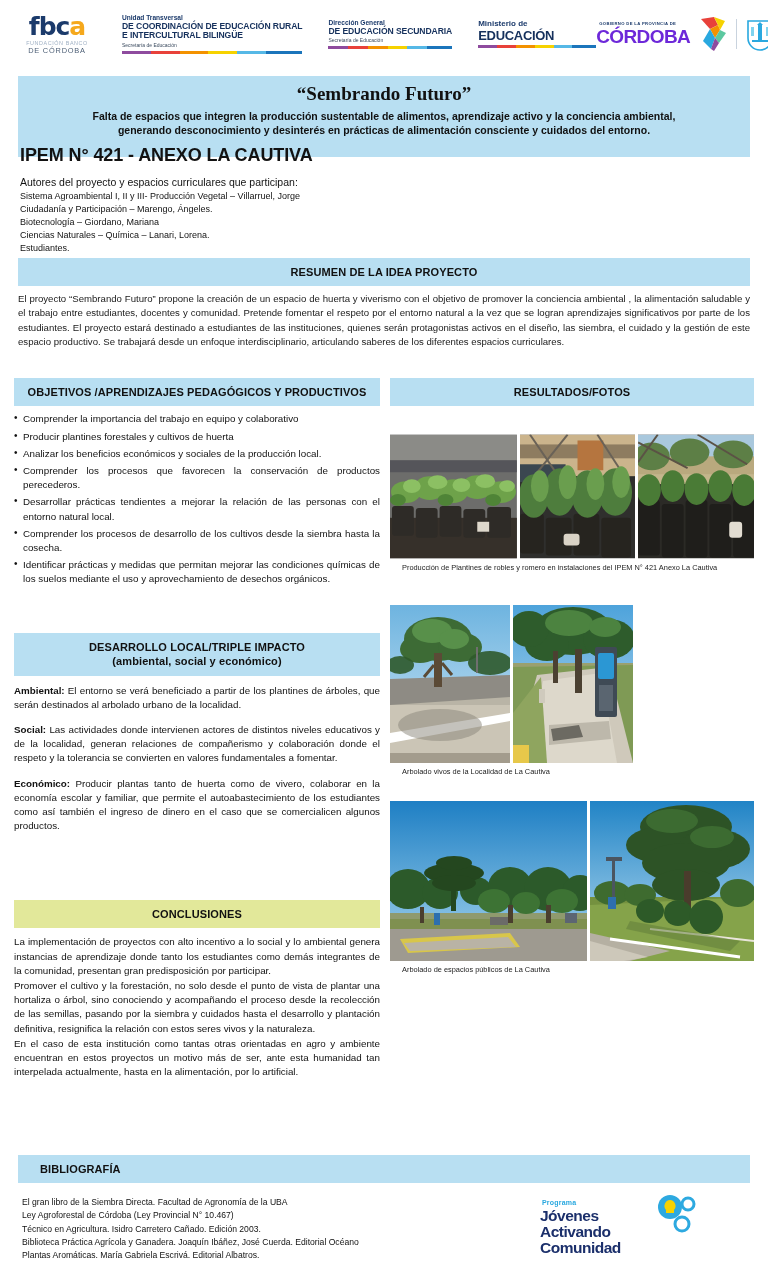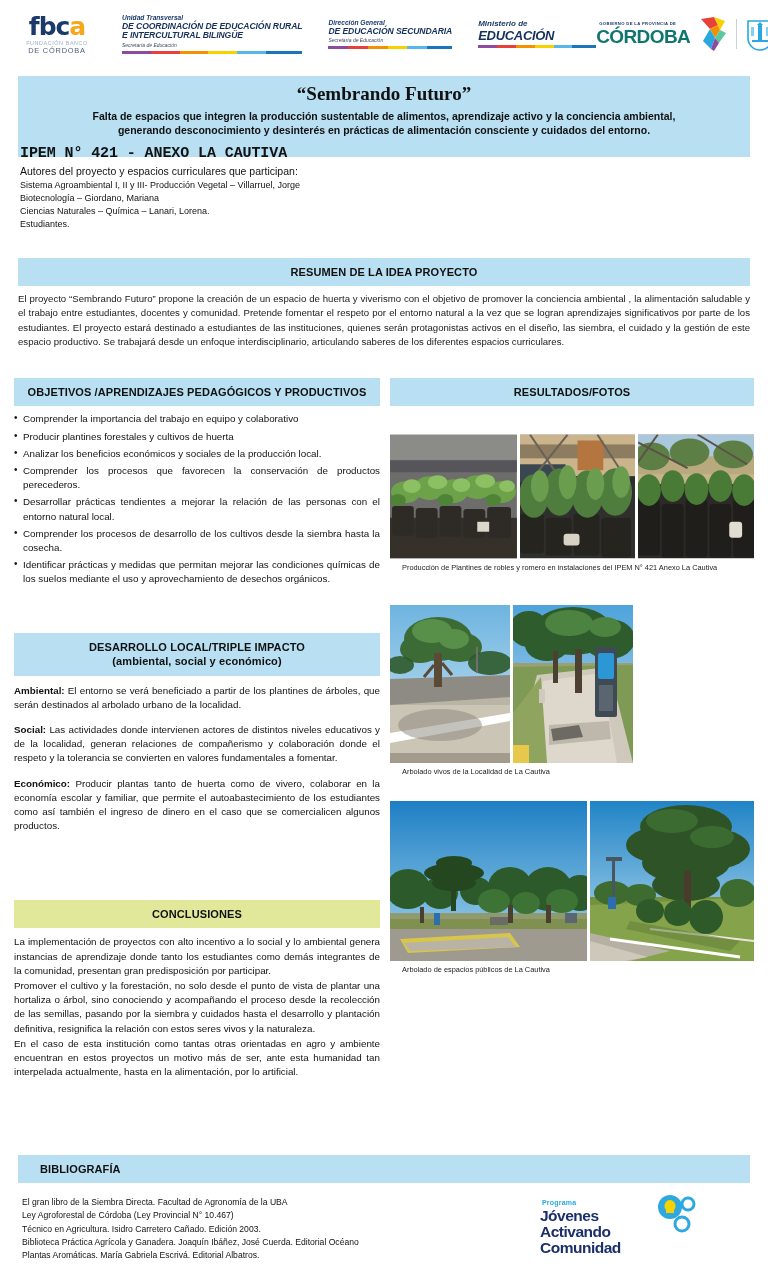--- a/index.html
+++ b/index.html
@@ -22,55 +22,55 @@
   }
   .logo-fbca{width:78px;flex:0 0 78px;text-align:center;line-height:1;}
   .logo-fbca .fbca{
     font-family:"DejaVu Sans", sans-serif;
     font-weight:700;font-size:25px;color:#1b3a6b;letter-spacing:-1px;
   }
   .logo-fbca .fbca .o{color:#f5a81c;}
   .logo-fbca .sub1{font-size:5.4px;letter-spacing:.6px;color:#9fb0c4;margin-top:2px;}
   .logo-fbca .sub2{font-size:7.4px;letter-spacing:.8px;color:#4d5f76;}
 
-  .logo-block{flex:0 0 auto;padding-left:26px;line-height:1.12;font-style:italic;}
+  .logo-block{flex:0 0 auto;padding-left:26px;line-height:1.12;}
   .logo-block .l1{font-size:6.6px;font-weight:700;color:#1b3a6b;}
   .logo-block .l2{font-size:8.6px;font-weight:700;color:#15305c;letter-spacing:-.1px;}
   .logo-block .l3{font-size:8.6px;font-weight:700;color:#15305c;letter-spacing:-.1px;}
   .logo-block .big{font-size:13px;font-weight:700;color:#15305c;letter-spacing:-.3px;}
   .logo-block .med{font-size:8px;font-weight:700;color:#1b3a6b;}
   .logo-block .tiny{font-size:5px;color:#3a4a5e;margin-top:2px;}
   .rainbow{
     height:3px;width:100%;margin-top:2px;
     background:linear-gradient(to right,#8e4b9e 0 16%,#e8413a 16% 32%,#f39200 32% 48%,#f6d200 48% 64%,#56b8e6 64% 80%,#1b75bb 80% 100%);
   }
   .rainbow.wide{width:118px;}
 
   .logo-cba{margin-left:auto;display:flex;align-items:center;gap:8px;padding-right:4px;}
   .cba-text{text-align:left;line-height:1;}
   .cba-text .small{font-size:4.2px;font-weight:700;color:#1b3a6b;letter-spacing:.35px;display:block;margin-left:3px;}
-  .cba-text .name{font-size:19px;font-weight:700;color:#0f766e;letter-spacing:-.6px;}
+  .cba-text .name{font-size:19px;font-weight:700;color:#6d28d9;letter-spacing:-.6px;}
   .cba-map{width:30px;height:34px;position:relative;}
   .divider-v{width:1px;height:30px;background:#c9d3de;}
   .escudo{width:30px;height:34px;}
 
   
   .titlebox{
     position:absolute;left:18px;top:76px;width:732px;
     background:#b8dff2;padding:6px 12px 20px;box-sizing:border-box;text-align:center;
   }
   .titlebox .t1{
     font-family:"Liberation Serif", serif;
     font-size:19px;font-weight:700;color:#111;margin:1px 0 4px;
   }
   .titlebox .t2{font-size:10.5px;font-weight:700;line-height:1.35;color:#111;}
 
   
   .school{position:absolute;left:20px;top:145px;width:500px;}
-  .school h2{margin:0 0 3px;font-size:15px;font-weight:700;letter-spacing:-.1px;font-family:Liberation Mono, monospace;}
+  .school h2{margin:0 0 10px;font-size:18px;font-weight:700;letter-spacing:-.1px;}
   .school .lead{font-size:10.5px;margin:0 0 2px;}
   .school .auth{font-size:9px;line-height:1.45;}
 
   
   .bar{
     background:#b8dff2;text-align:center;font-weight:700;
     font-size:11px;letter-spacing:.1px;color:#111;
     padding:7px 6px;box-sizing:border-box;line-height:1.3;
   }
   .bar.olive{background:#e2e89a;}
@@ -180,20 +180,21 @@
   <div class="titlebox">
     <div class="t1">“Sembrando Futuro”</div>
     <div class="t2">Falta de espacios que integren la producción sustentable de alimentos, aprendizaje activo y la conciencia ambiental,</div>
     <div class="t2">generando desconocimiento y desinterés en prácticas de alimentación consciente y cuidados del entorno.</div>
   </div>
 
   <div class="school">
     <h2>IPEM N° 421 - ANEXO LA CAUTIVA</h2>
     <p class="lead">Autores del proyecto y espacios curriculares que participan:</p>
     <div class="auth">Sistema Agroambiental I, II y III- Producción Vegetal – Villarruel, Jorge</div>
+    <div class="auth">Ciudadanía y Participación – Marengo, Ángeles.</div>
     <div class="auth">Biotecnología – Giordano, Mariana</div>
     <div class="auth">Ciencias Naturales – Química – Lanari, Lorena.</div>
     <div class="auth">Estudiantes.</div>
   </div>
 
   <div class="bar resumenbar">RESUMEN DE LA IDEA PROYECTO</div>
   <div class="resumen">El proyecto “Sembrando Futuro” propone la creación de un espacio de huerta y viverismo con el objetivo de promover la conciencia ambiental , la alimentación saludable y el trabajo entre estudiantes, docentes y comunidad. Pretende fomentar el respeto por el entorno natural a la vez que se logran aprendizajes significativos por parte de los estudiantes. El proyecto estará destinado a estudiantes de las instituciones, quienes serán protagonistas activos en el diseño, las siembra, el cuidado y la gestión de este espacio productivo. Se trabajará desde un enfoque interdisciplinario, articulando saberes de los diferentes espacios curriculares.</div>
 
   <div class="colL">
     <div class="bar">OBJETIVOS /APRENDIZAJES PEDAGÓGICOS Y PRODUCTIVOS</div>

